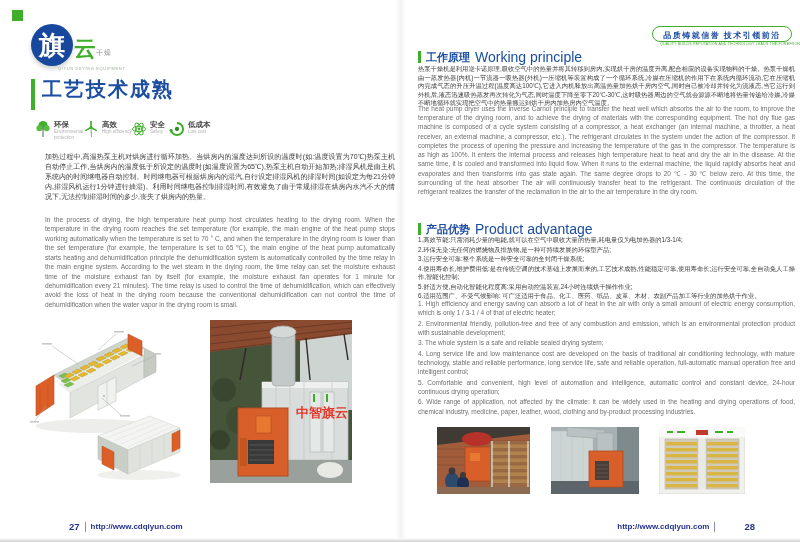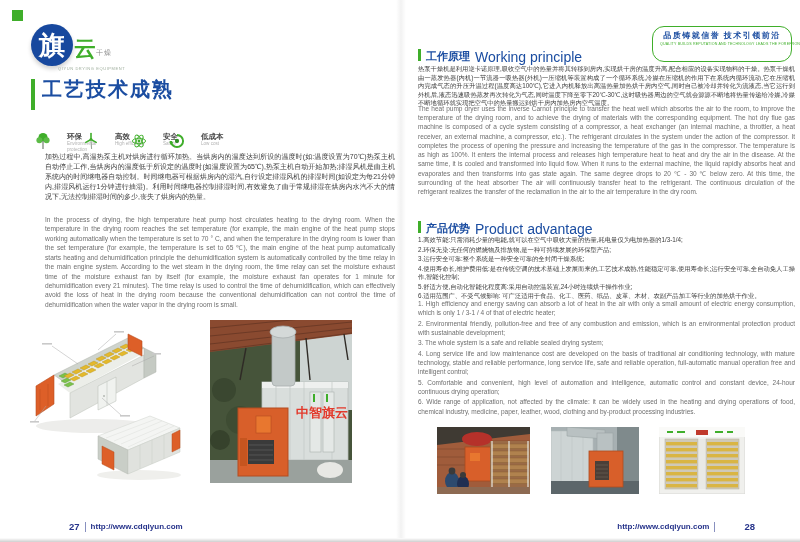--- a/index.html
+++ b/index.html
@@ -18,42 +18,42 @@
                display:flex;align-items:center;justify-content:center;box-shadow:0 3px 4px rgba(0,0,0,.18);}
   .logo-cloud{position:absolute;left:46px;top:12px;font-size:22px;font-weight:700;color:#3fae2a;}
   .logo-dry{position:absolute;left:68px;top:26px;font-size:7px;color:#8b8b8b;letter-spacing:1px;}
   .logo-tagline{position:absolute;left:30px;top:44px;font-size:4px;color:#9fae9d;letter-spacing:.6px;white-space:nowrap;}
 
   .title-bar{position:absolute;left:31px;top:79px;width:4px;height:31px;background:#3fae2a;}
   .title-zh{position:absolute;left:42px;top:76px;font-size:20px;font-weight:700;color:#1b4da1;letter-spacing:2px;}
   .title-en{position:absolute;left:42px;top:99px;font-size:12.5px;font-weight:700;color:#1b4da1;}
 
   .features{position:absolute;left:33px;top:120px;width:330px;height:28px;}
-  .feat{position:absolute;top:12px;display:flex;gap:16px;}
+  .feat{position:absolute;top:0;display:flex;gap:3px;}
   .feat .ic{width:16px;height:18px;flex:0 0 auto;}
   .feat-zh{font-size:7.5px;font-weight:700;color:#4a4a4a;line-height:1.2;}
   .feat-en{font-size:4.6px;color:#b3b3b3;line-height:1.25;width:42px;}
 
   .body-zh-l{position:absolute;left:45px;top:152px;width:350px;font-size:7px;line-height:1.42;
              color:#3c3c3c;text-align:justify;margin:0;}
   .body-en-l{position:absolute;left:45px;top:215px;width:350px;font-size:6.6px;line-height:1.43;
              color:#6e6e6e;text-align:justify;margin:0;}
 
   .renders{position:absolute;left:20px;top:322px;width:190px;height:170px;}
   .render1{position:absolute;left:8px;top:4px;}
   .render2{position:absolute;left:72px;top:90px;}
   .photo-main{position:absolute;left:210px;top:320px;width:142px;height:163px;}
 
   
-  .badge{position:absolute;left:652px;top:26px;width:140px;height:36px;border:1px solid #3fae2a;
+  .badge{position:absolute;left:652px;top:26px;width:140px;height:16px;border:1px solid #3fae2a;
          border-radius:12px;text-align:center;box-sizing:border-box;padding-top:3px;}
   .badge-zh{font-size:8px;font-weight:700;color:#1b4da1;letter-spacing:1.5px;}
   .badge-en{font-size:4px;color:#3fae2a;letter-spacing:.2px;transform:scale(.9);white-space:nowrap;}
 
-  .sec-head{position:absolute;display:flex;gap:5px;}
+  .sec-head{position:absolute;display:flex;align-items:center;gap:5px;}
   .sec-bar{width:3px;height:12px;background:#3fae2a;}
   .sec-zh{font-size:11px;font-weight:700;color:#1b4da1;}
   .sec-en{font-size:14px;font-weight:400;color:#1b4da1;}
   #wp-head{left:418px;top:49px;}
   #pa-head{left:418px;top:221px;}
 
   .body-zh-r{position:absolute;left:418px;top:65px;width:377px;font-size:6.3px;line-height:1.35;
              color:#3c3c3c;text-align:justify;margin:0;}
   .body-en-r{position:absolute;left:418px;top:104px;width:377px;font-size:6.5px;line-height:1.42;
              color:#6e6e6e;text-align:justify;margin:0;}

